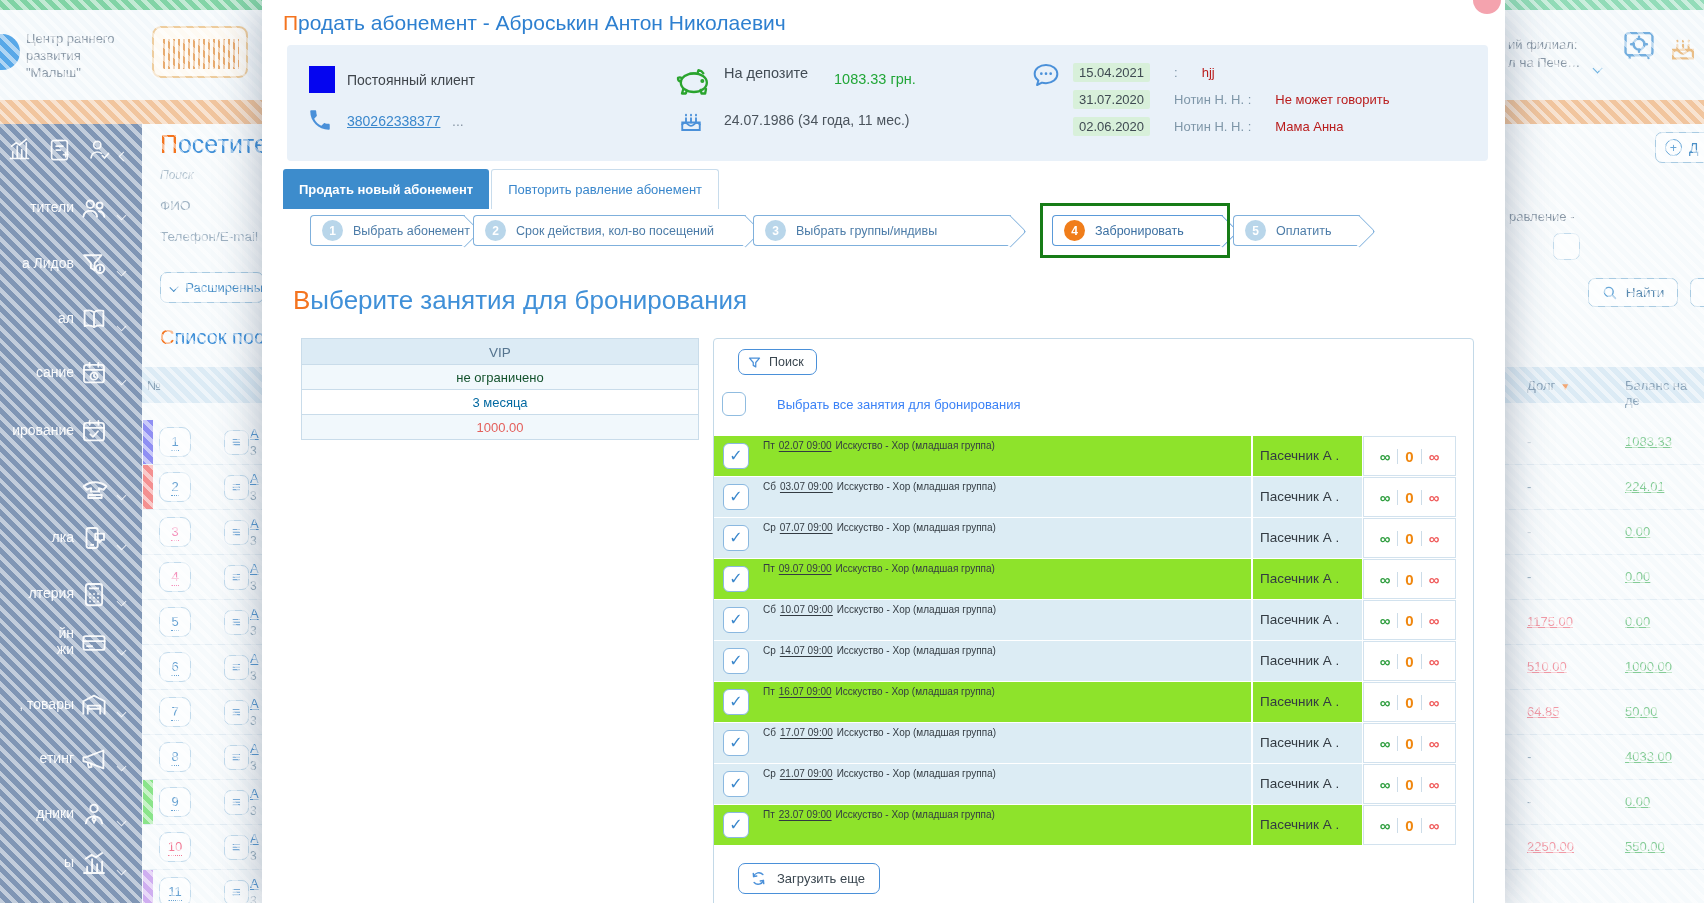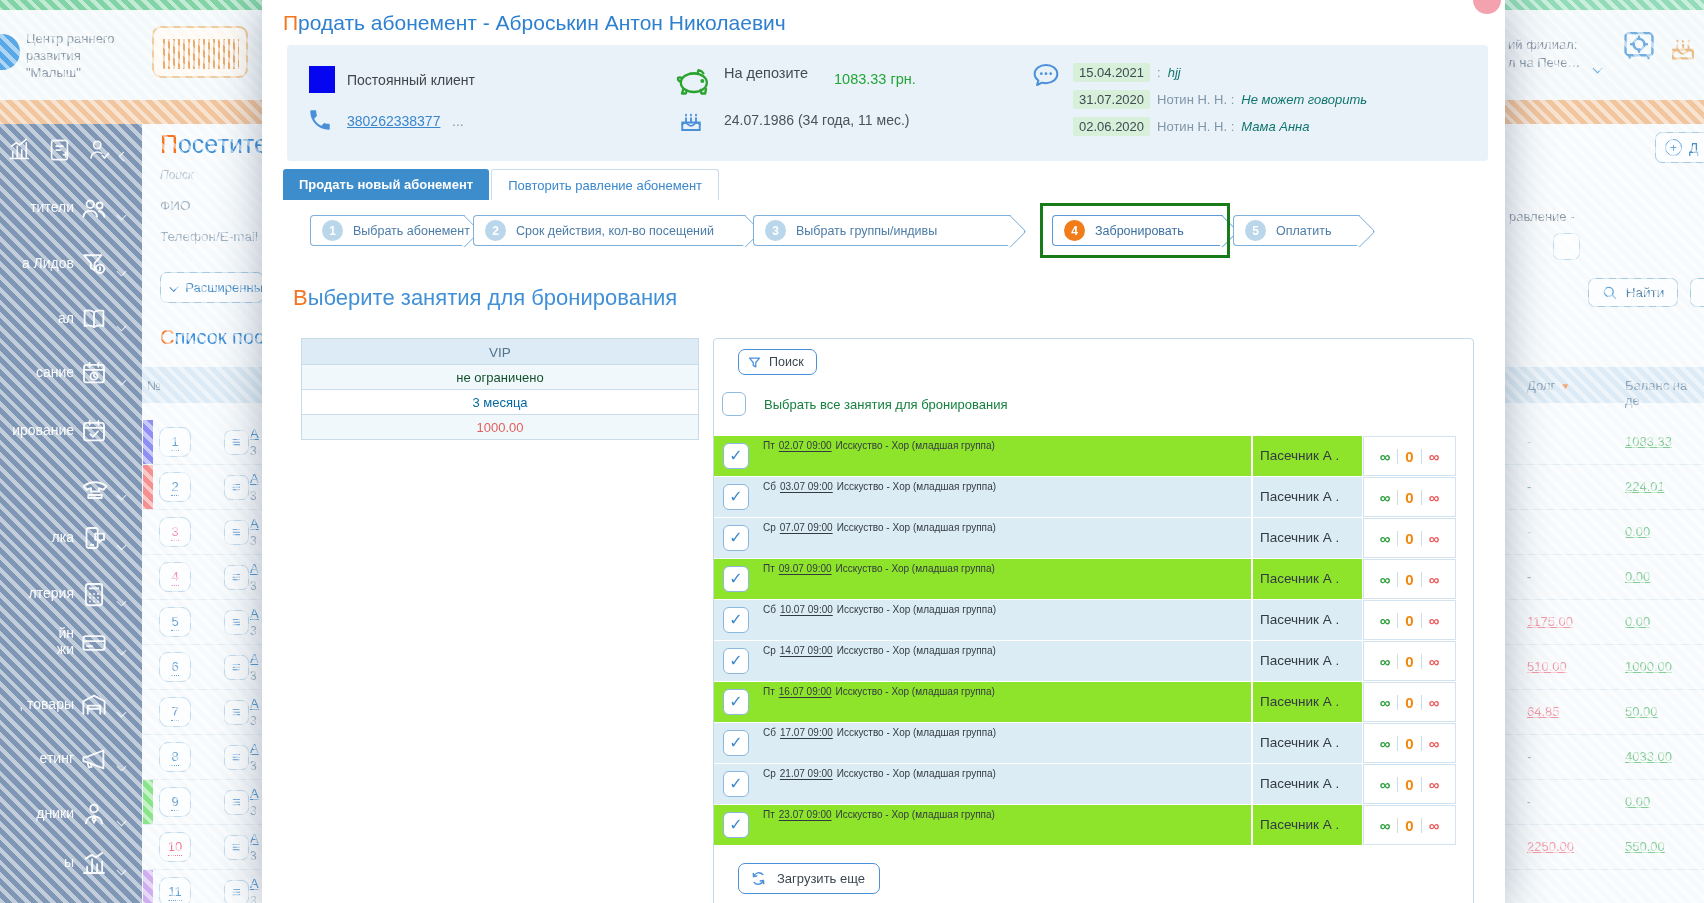--- a/index.html
+++ b/index.html
@@ -87,55 +87,55 @@
   .ph-ic{position:absolute;left:20px;top:62px}
   .ph-link{position:absolute;left:60px;top:68px;font-size:14px;color:#3a87cc;text-decoration:underline}
   .ph-more{position:absolute;left:165px;top:68px;font-size:14px;color:#8a98a6}
   .piggy-ic{position:absolute;left:386px;top:16px}
   .dep-lbl{position:absolute;left:437px;top:20px;font-size:14.5px;color:#424c55}
   .dep-val{position:absolute;left:547px;top:26px;font-size:14.5px;color:#21a637}
   .cake-ic{position:absolute;left:389px;top:60px}
   .birth{position:absolute;left:437px;top:67px;font-size:14px;color:#4a535c}
   .chat-ic{position:absolute;left:743px;top:14px}
   .comments{position:absolute;left:786px;top:14px}
-  .c-row{height:27px;display:flex;align-items:center;gap:7px;font-size:13px;white-space:nowrap}
+  .c-row{height:27px;display:flex;align-items:center;gap:24px;font-size:13px;white-space:nowrap}
   .c-date{background:#d8f0da;color:#3f4a52;padding:2px 6px;border-radius:2px}
   .c-auth{color:#7e96a8}
-  .c-text{color:#0f766e;font-style:italic}
+  .c-text{color:#b91c1c;}
 
   .tabs{position:absolute;left:21px;top:169px;display:flex;gap:2px}
-  .tab{height:31px;display:flex;align-items:center;padding:0 16px;font-size:13px;border-radius:3px 3px 0 0}
+  .tab{height:40px;display:flex;align-items:center;padding:0 16px;font-size:13px;border-radius:3px 3px 0 0}
   .tab.active{background:#3d8ccc;color:#fff;font-weight:bold}
   .tab.idle{background:#fff;border:1px solid #c8dcec;border-bottom:none;color:#3a87cc}
 
   .step{position:absolute;top:215px;height:31px;border:1px solid #7fb0dc;border-right:none;border-radius:4px 0 0 4px;background:#fff;
     display:flex;align-items:center;gap:10px;padding-left:11px;font-size:12.5px;color:#4c7ca8;z-index:1;white-space:nowrap}
   .step::after{content:"";position:absolute;right:-11px;top:3.5px;width:22px;height:22px;transform:rotate(45deg);
     border-top:1px solid #7fb0dc;border-right:1px solid #7fb0dc;background:#fff;z-index:-1;border-top-right-radius:4px}
   .step .n{width:21px;height:21px;border-radius:50%;background:#b9d6ea;color:#fff;font-size:12px;font-weight:bold;
     display:flex;align-items:center;justify-content:center;flex:none}
   .step.active{border-color:#5a9ad9;color:#3c70a2}
   .step.active::after{border-color:#5a9ad9}
   .step.active .n{background:#f07d1a}
   .s1{left:48px;width:155px}.s2{left:211px;width:273px}.s3{left:491px;width:258px}.s4{left:790px;width:171px}.s5{left:971px;width:127px}
   .green-box{position:absolute;left:778px;top:203px;width:190px;height:55px;border:3px solid #177c17;z-index:2;pointer-events:none}
 
-  .sec-title{position:absolute;left:31px;top:285px;font-size:22px;color:#4090d8}
+  .sec-title{position:absolute;left:31px;top:285px;font-size:26px;color:#4090d8}
 
   .vip{position:absolute;left:39px;top:338px;width:398px;font-size:13px;text-align:center}
   .vip-h{height:27px;line-height:27px;background:#dcebf5;border:1px solid #c9dcea;color:#55748f;font-size:13.5px}
   .vip-rows .vip-r{height:25px;line-height:25px;border:1px solid #c9dcea;border-top:none;background:#fff}
   .vip-rows .vip-r:nth-child(odd){background:#f1f8fc}
   .vip-r.blue{color:#14532d}.vip-r.orange{color:#0369a1}.vip-r.red{color:#e4605c}
 
   .panel{position:absolute;left:451px;top:338px;width:761px;height:575px;border:1px solid #c3d9e8;border-radius:4px;background:#fff}
   .search-btn{position:absolute;left:24px;top:10px;height:26px;padding:0 12px 0 8px;border:1px solid #4a90d9;border-radius:7px;
     display:flex;align-items:center;gap:7px;font-size:12.5px;color:#3b4750;background:#fff}
   .sel-box{position:absolute;left:8px;top:53px;width:24px;height:24px;border:1.5px solid #90bce0;border-radius:6px;background:#fff}
-  .sel-lbl{position:absolute;left:50px;top:58px;font-size:13px;color:#15803d}
+  .sel-lbl{position:absolute;left:63px;top:58px;font-size:13px;color:#3b82f6}
   .sess-rows{position:absolute;left:0;top:97px;width:761px}
   .sess-row{position:relative;height:40px;margin-bottom:1px}
   .row-main{position:absolute;left:0;top:0;width:648px;height:40px;background:#dcecf4}
   .sess-row.green .row-main{background:#8ee32b}
   .cb{position:absolute;left:9px;top:7px;width:26px;height:26px;border:1.5px solid #8ab8e0;border-radius:6px;background:#fff;
     text-align:center;line-height:24px;font-size:16px;color:#3a87cc;font-weight:bold}
   .sess-txt{position:absolute;left:49px;top:4px;font-size:10px;color:#333b42;white-space:nowrap}
   .sess-txt u{text-underline-offset:2px;margin:0 4px 0 4px}
   .sep{position:absolute;left:537px;top:0;width:2px;height:40px;background:#fff}
   .teacher{position:absolute;left:546px;top:12px;font-size:13.5px;color:#333b42}

